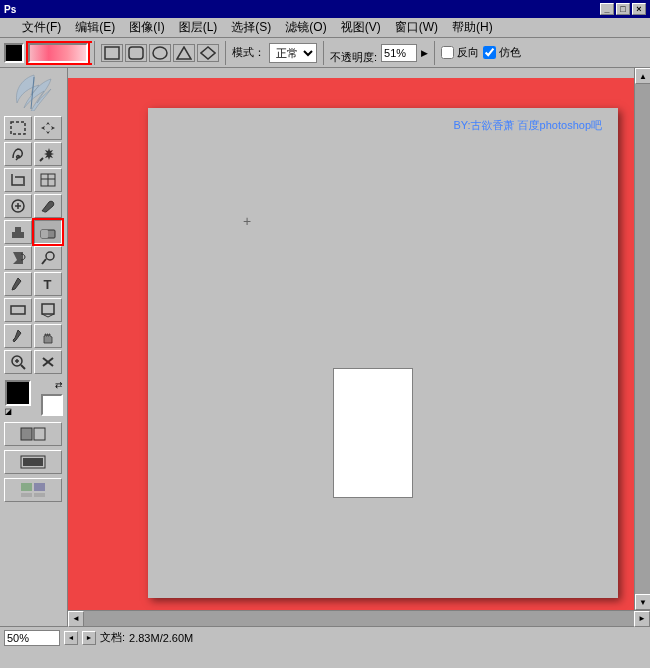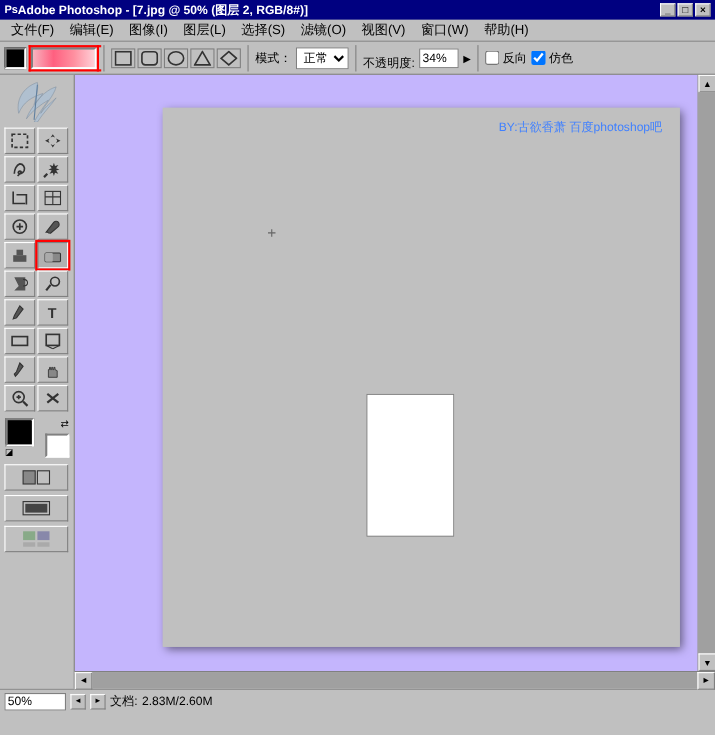--- a/index.html
+++ b/index.html
@@ -47,21 +47,21 @@
       color: black;
       font-weight: bold;
     }
 
     
     #menu-bar {
       background: #c0c0c0;
       height: 20px;
       display: flex;
       align-items: center;
-      padding: 0 4px;
+      padding: 0 16px;
       border-bottom: 1px solid #808080;
       font-size: 12px;
       gap: 2px;
     }
     .menu-item {
       padding: 2px 6px;
       cursor: pointer;
       white-space: nowrap;
     }
 
@@ -228,23 +228,24 @@
       border: 2px solid;
       border-color: #808080 #ffffff #ffffff #808080;
       position: absolute;
       bottom: 0;
       right: 0;
     }
 
     
     #canvas-area {
       flex: 1;
-      background: #c4b5fd;
+      background: #ef4444;
       position: relative;
       overflow: hidden;
+      margin-top: 10px;
     }
     #document-canvas {
       position: absolute;
       top: 30px;
       left: 80px;
       width: 470px;
       height: 490px;
       background: #c0c0c0;
       box-shadow: 3px 3px 8px rgba(0,0,0,0.5);
     }
@@ -348,21 +349,20 @@
       align-items: center;
       border-top: 1px solid #808080;
     }
   </style>
 </head>
 <body>
 
 <div id="title-bar">
   <div id="title-bar-left">
     <span style="font-size:10px; font-weight:bold;">Ps</span>
-    <span>Adobe Photoshop - [7.jpg @ 50% (图层 2, RGB/8#)]</span>
   </div>
   <div id="title-bar-controls">
     <div class="win-btn">_</div>
     <div class="win-btn">□</div>
     <div class="win-btn">×</div>
   </div>
 </div>
 
 <div id="menu-bar">
   <span class="menu-item">文件(F)</span>
@@ -416,21 +416,21 @@
         </svg>
     </div>
   </div>
   <div class="options-separator"></div>
   <span class="mode-label">模式：</span>
   <select class="mode-select">
     <option>正常</option>
   </select>
   <div class="options-separator"></div>
   <span class="opacity-label">不透明度:</span>
-  <div class="opacity-value">34%</div>
+  <div class="opacity-value">51%</div>
   <span class="opacity-arrow">▶</span>
   <div class="options-separator"></div>
   <div class="checkbox-group">
     <input type="checkbox" style="">
     <span>反向</span>
   </div>
   <div class="checkbox-group">
     <input type="checkbox" checked="" style="">
     <span>仿色</span>
   </div>

